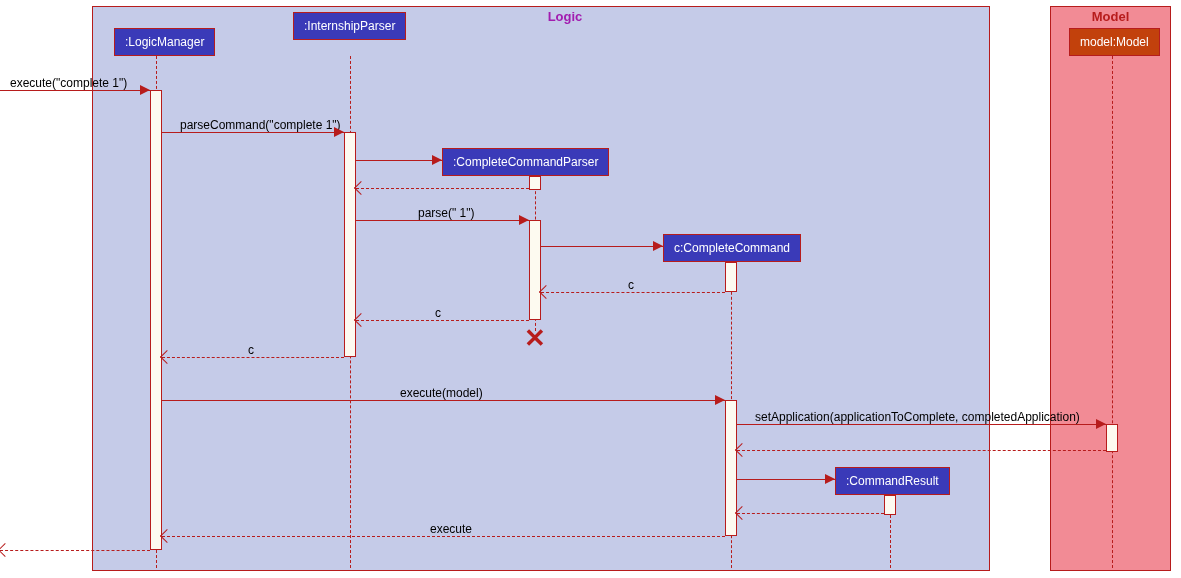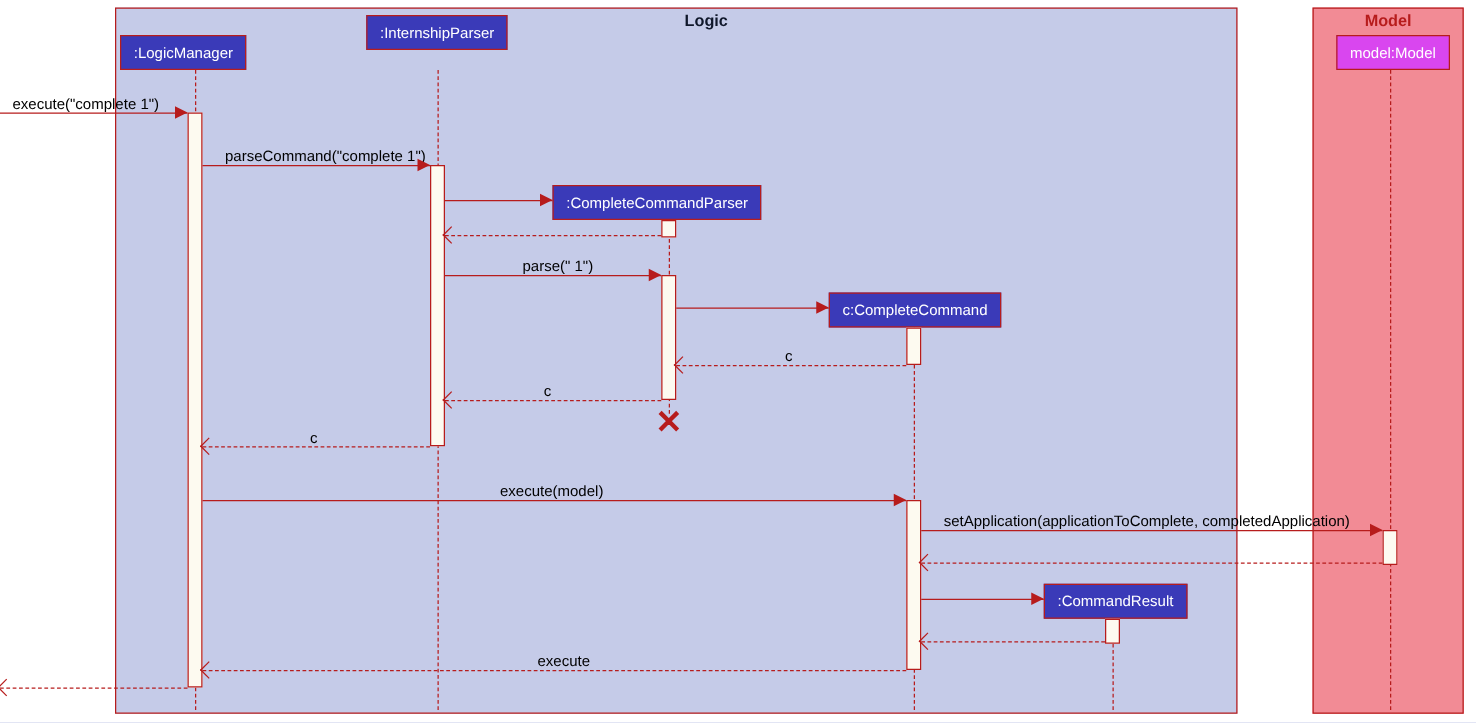--- a/index.html
+++ b/index.html
@@ -24,34 +24,34 @@
     border-color: #b71c1c;
   }
   .container-label {
     position: absolute;
     top: 2px;
     left: 50%;
     transform: translateX(-50%);
     font-weight: bold;
     font-size: 13px;
   }
-  .logic-label { color: #0f172a; padding-left: 48px; }
+  .logic-label { color: #a21caf; padding-left: 48px; }
   .model-label { color: #b71c1c; }
   .participant {
     position: absolute;
     background: #3a3ab8;
     border: 1.5px solid #b71c1c;
     color: #fff;
     padding: 6px 10px;
     font-size: 12px;
     text-align: center;
     white-space: nowrap;
   }
   .model-participant {
-    background: #d946ef;
+    background: #c2410c;
     border: 1.5px solid #b71c1c;
     color: #fff;
     text-align: right;
   }
   .lifeline {
     position: absolute;
     border-left: 1.5px dashed #b71c1c;
     width: 0;
   }
   .activation {
@@ -106,21 +106,21 @@
 <body>
 
 <div class="container-box logic-box" style="left:92px; top:6px; width:898px; height:565px;">
   <div class="container-label logic-label">Logic</div>
 </div>
 
 <div class="container-box model-box" style="left:1050px; top:6px; width:121px; height:565px;">
   <div class="container-label model-label">Model</div>
 </div>
 
-<div class="participant" style="left:96px; top:28px;">:LogicManager</div>
+<div class="participant" style="left:114px; top:28px;">:LogicManager</div>
 <div class="participant" style="left:293px; top:12px;">:InternshipParser</div>
 <div class="participant" style="left:442px; top:148px;">:CompleteCommandParser</div>
 <div class="participant" style="left:663px; top:234px;text-align:right;">c:CompleteCommand</div>
 <div class="participant" style="left:835px; top:467px;">:CommandResult</div>
 <div class="participant model-participant" style="left:1069px; top:28px;">model:Model</div>
 
 <div class="lifeline" style="left:156px; top:56px; height:512px;"></div>
 <div class="lifeline" style="left:350px; top:56px; height:512px;"></div>
 <div class="lifeline" style="left:535px; top:176px; height:155px;"></div>
 <div class="lifeline" style="left:731px; top:262px; height:306px;"></div>

